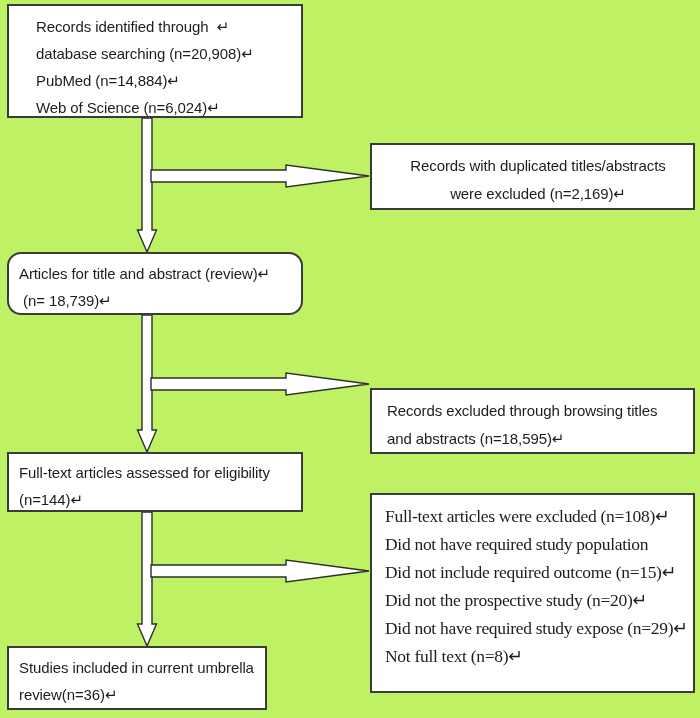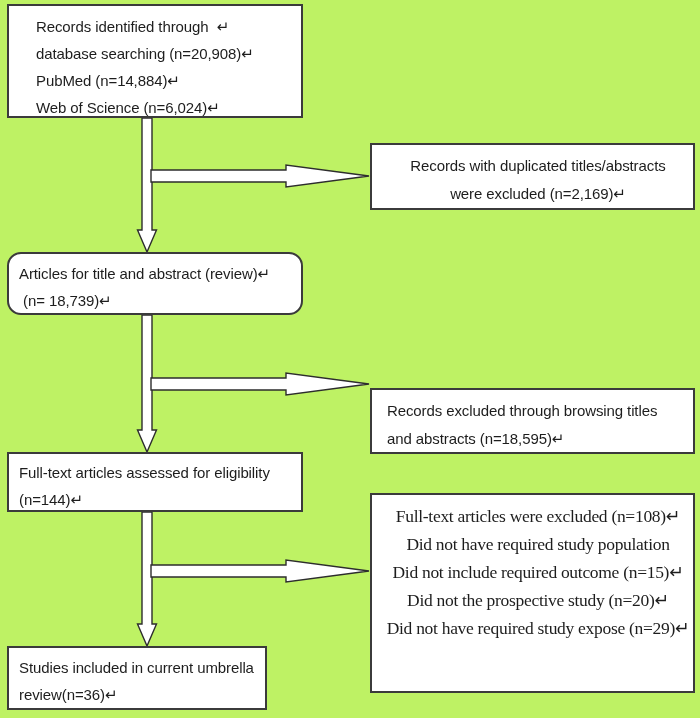--- a/index.html
+++ b/index.html
@@ -32,21 +32,20 @@
   }
   .sans {
     font-family: "Liberation Sans", sans-serif;
     font-size: 15px;
     letter-spacing: -0.1px;
   }
   .serif {
     font-family: "Liberation Serif", serif;
     font-size: 17.5px;
     letter-spacing: -0.3px;
-    text-align: center;
   }
   
   #box-identification   { left: 7px;   top: 4px;   width: 296px; height: 114px; padding: 7px 4px 0 27px;  line-height: 27px; }
   #box-duplicates       { left: 370px; top: 143px; width: 325px; height: 67px;  padding: 7px 4px 0 15px;  line-height: 28px; text-align: center; }
   #box-title-abstract   { left: 7px;   top: 252px; width: 296px; height: 63px;  padding: 6px 4px 0 10px;  line-height: 27px; border-radius: 14px; }
   #box-browsing         { left: 370px; top: 352px; width: 325px; height: 66px;  padding: 7px 4px 0 15px;  line-height: 28px; margin-top: 36px; }
   #box-fulltext         { left: 7px;   top: 452px; width: 296px; height: 60px;  padding: 5px 16px 0 10px;  line-height: 27px; }
   #box-excluded         { left: 370px; top: 493px; width: 325px; height: 200px; padding: 7px 2px 0 13px;  line-height: 28px; }
   #box-included         { left: 7px;   top: 646px; width: 260px; height: 64px;  padding: 6px 4px 0 10px;  line-height: 27px; }
 </style>
@@ -92,20 +91,21 @@
     <span class="line">Full-text articles assessed for eligibility</span>
     <span class="line">(n=144)↵</span>
   </div>
 
   <div id="box-excluded" class="box serif">
     <span class="line">Full-text articles were excluded (n=108)↵</span>
     <span class="line">Did not have required study population</span>
     <span class="line">Did not include required outcome (n=15)↵</span>
     <span class="line">Did not the prospective study (n=20)↵</span>
     <span class="line">Did not have required study expose (n=29)↵</span>
+    <span class="line">Not full text (n=8)↵</span>
   </div>
 
   <div id="box-included" class="box sans">
     <span class="line">Studies included in current umbrella</span>
     <span class="line">review(n=36)↵</span>
   </div>
 
 </div>
 
 </body></html>

